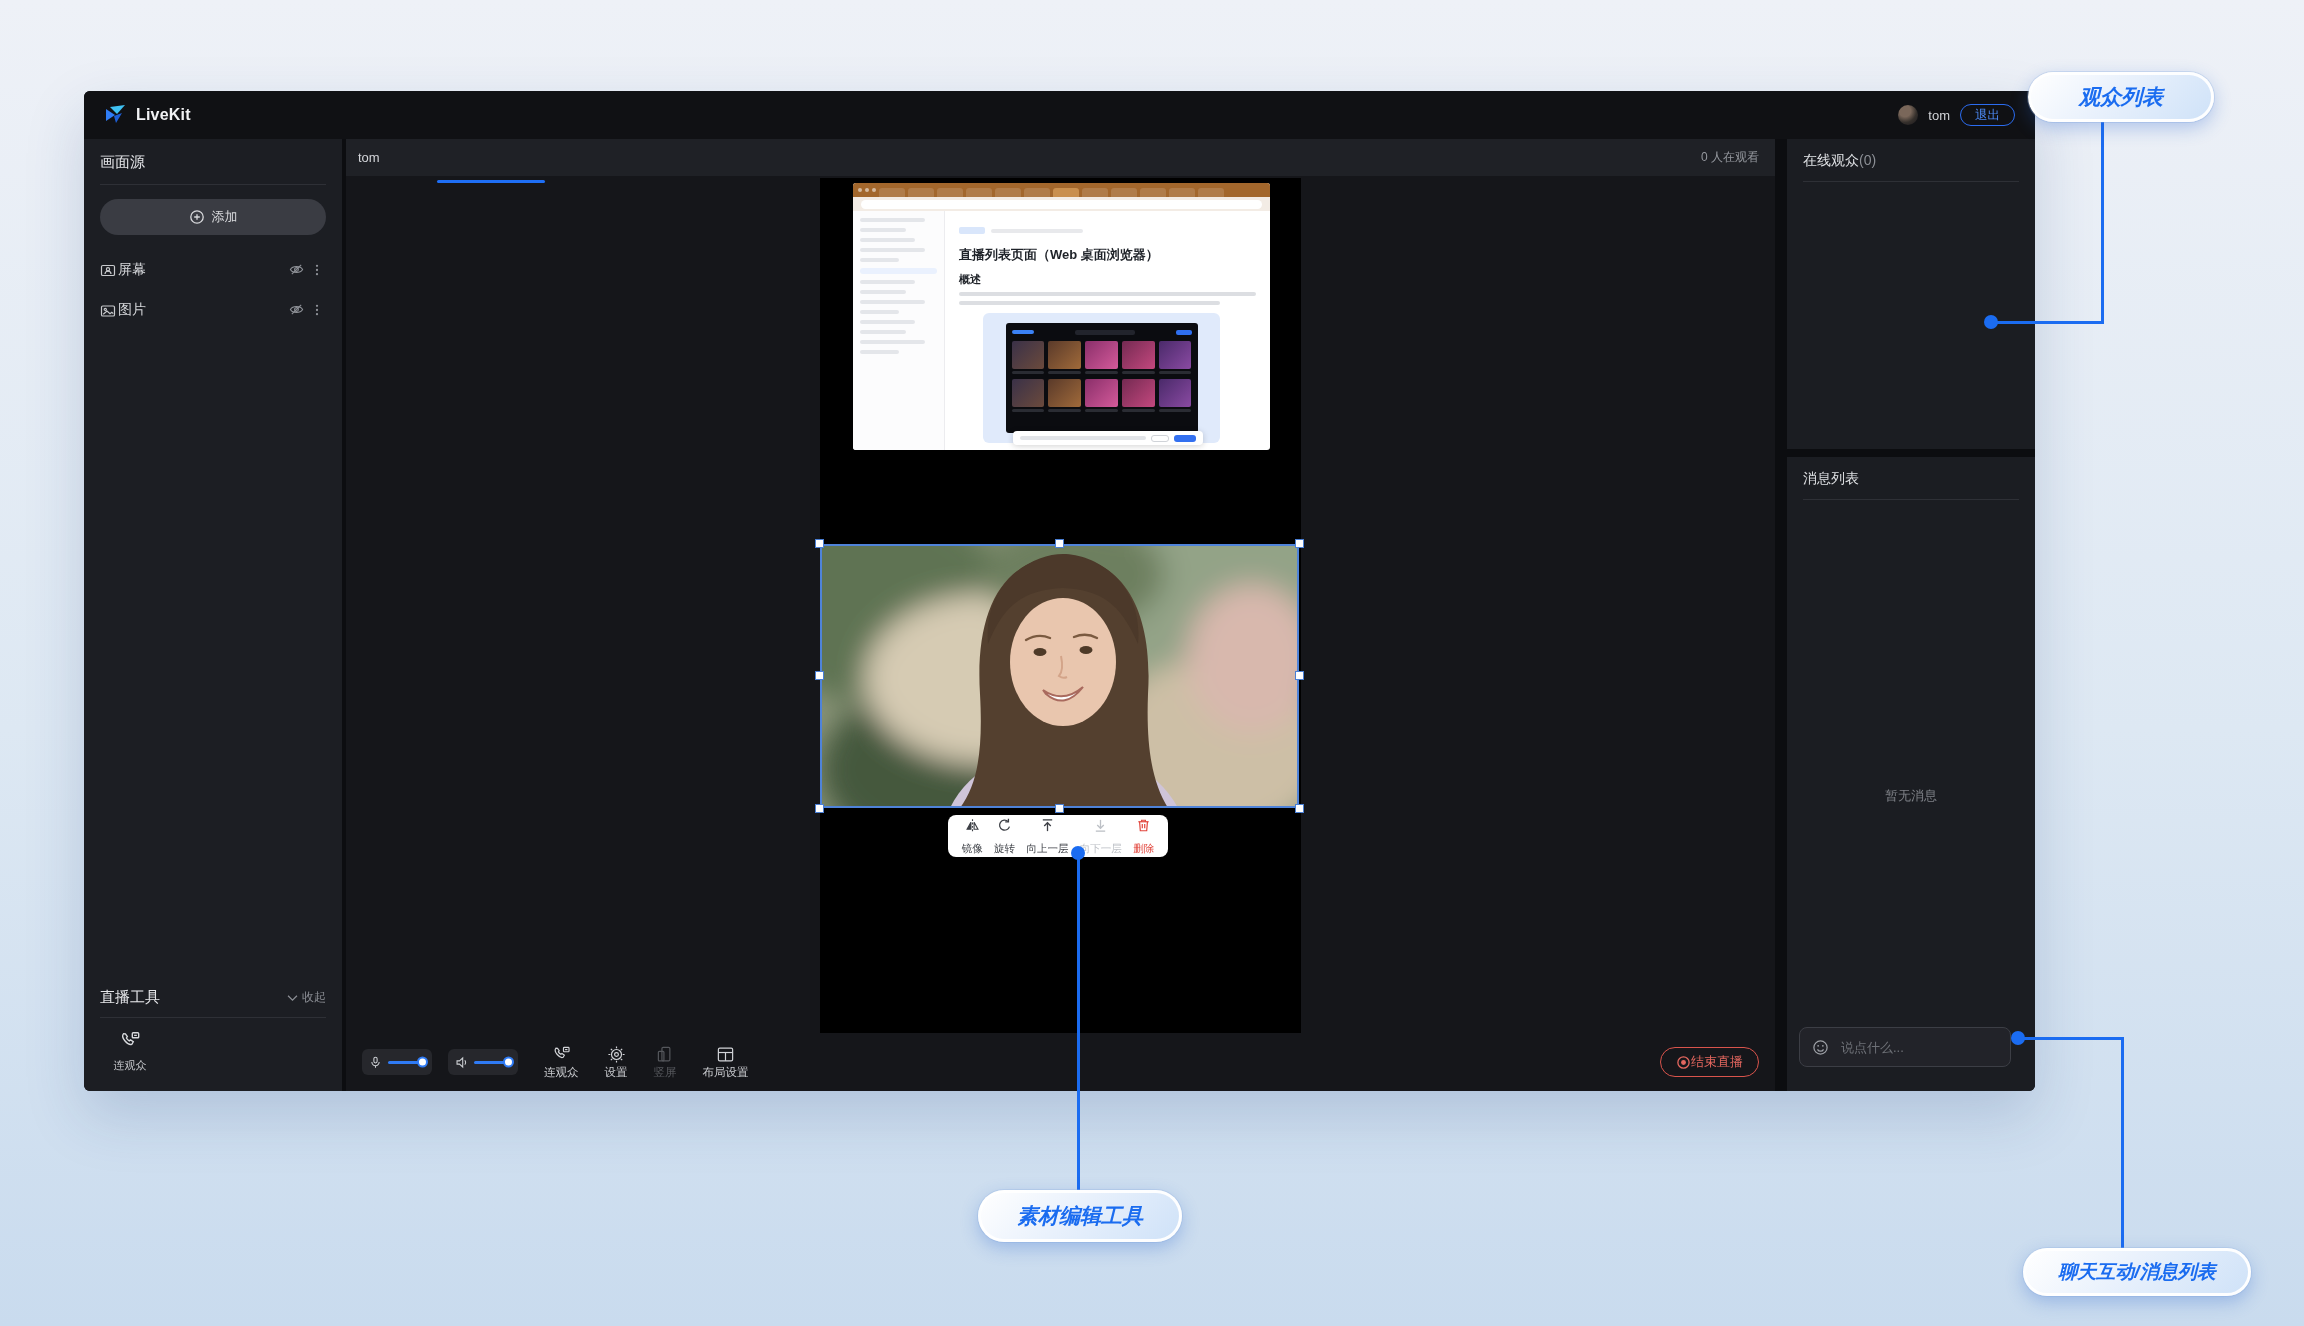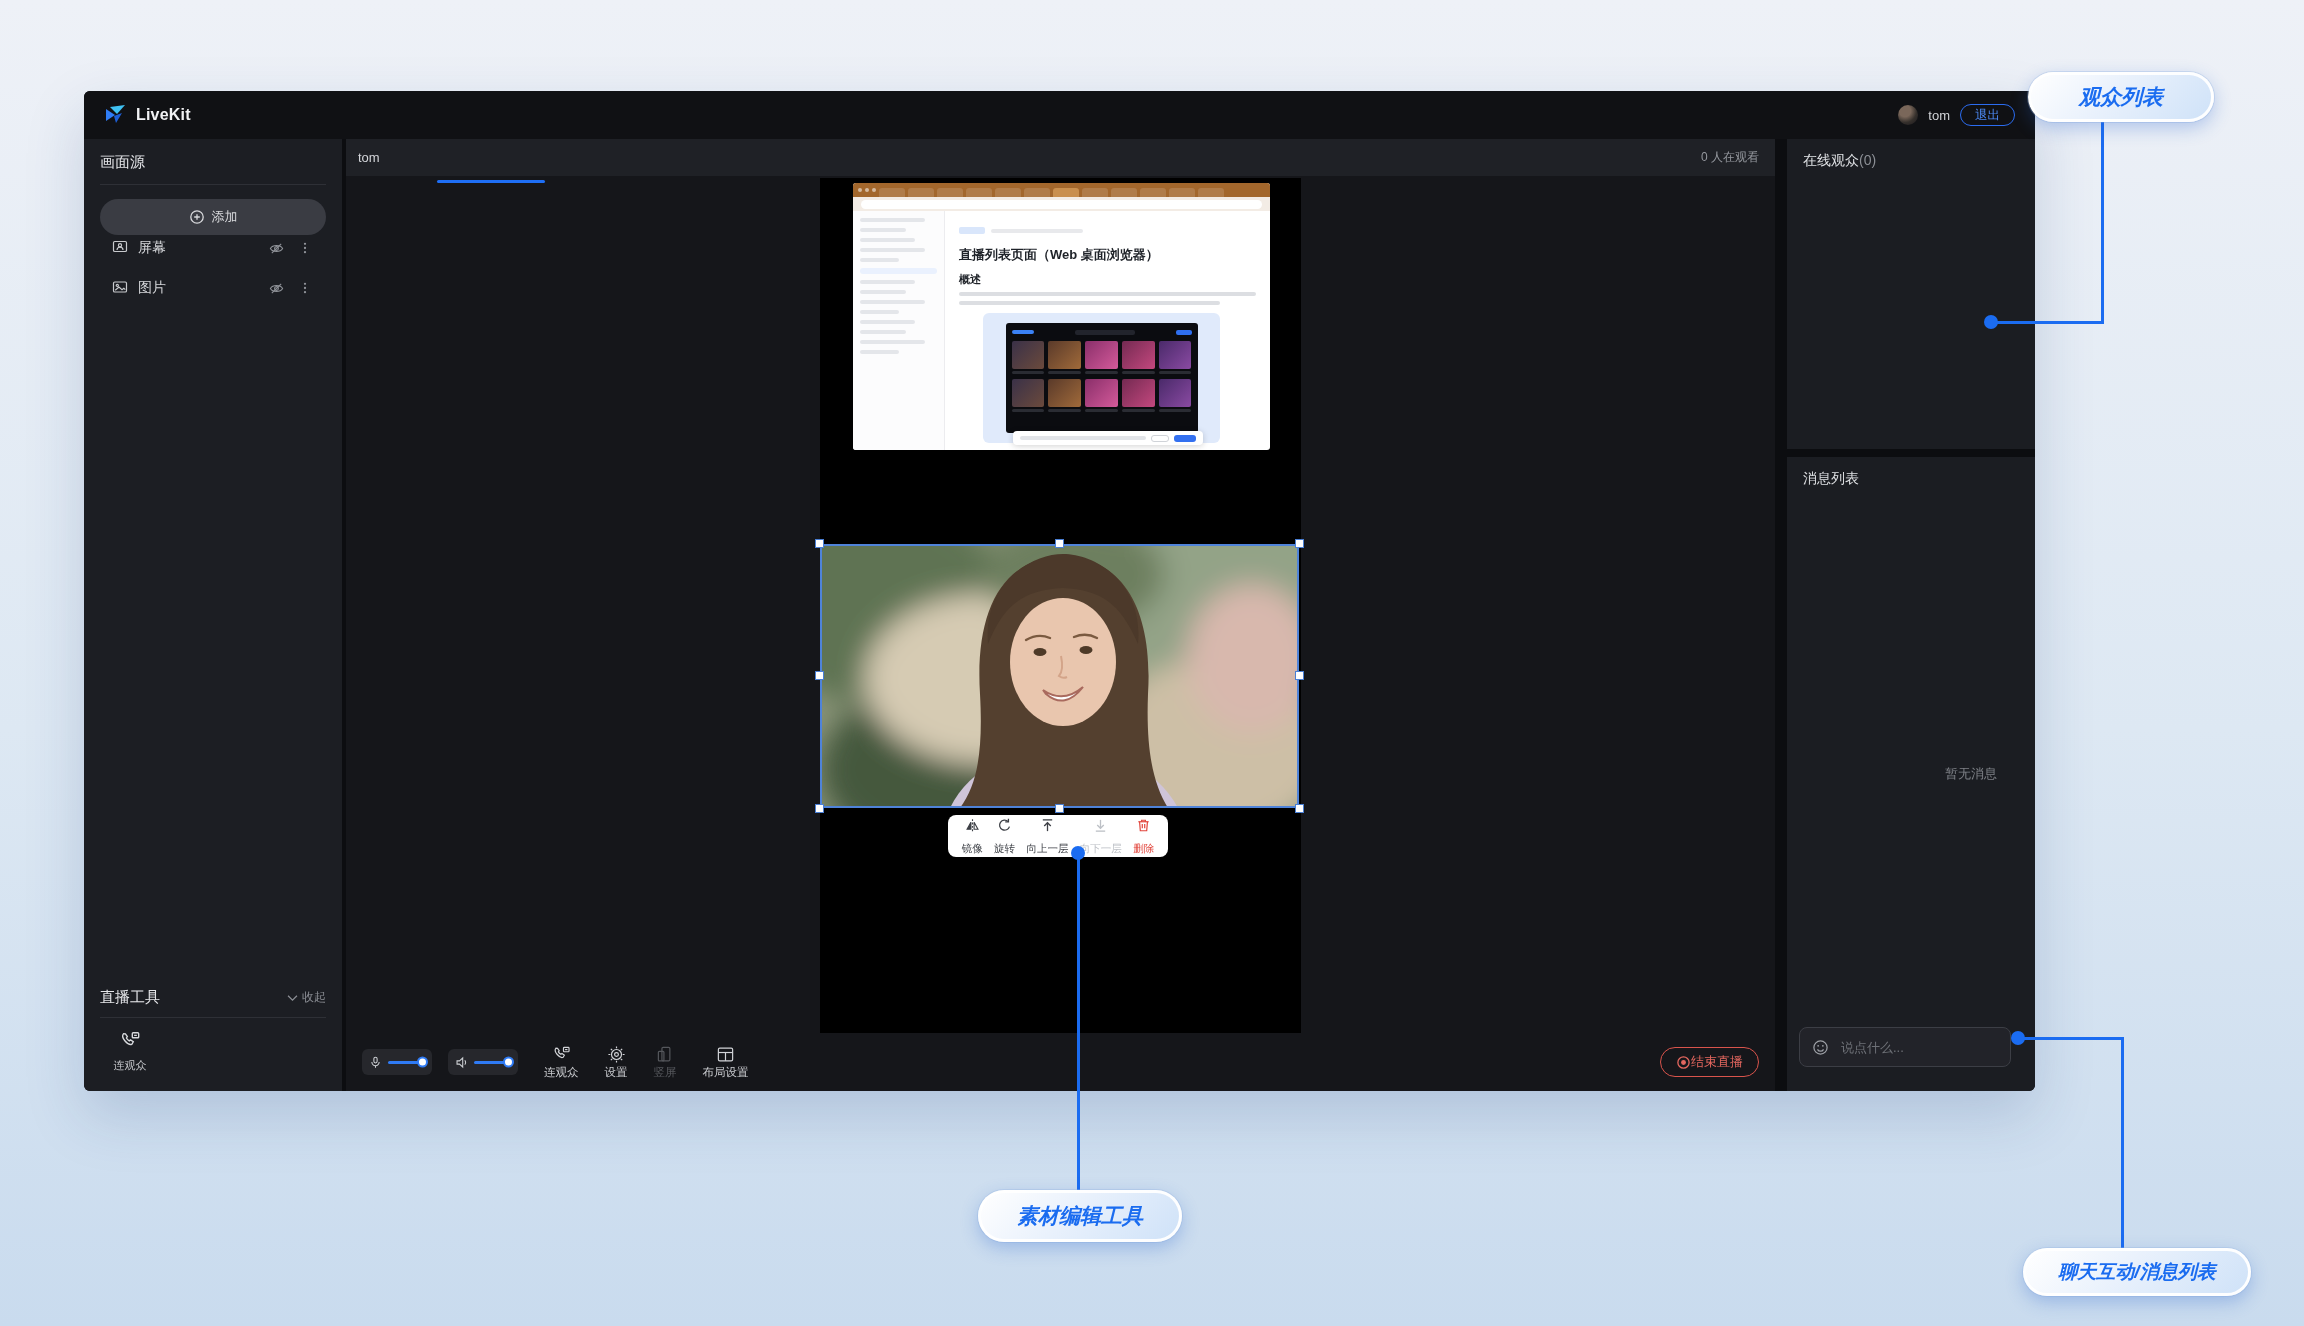--- a/index.html
+++ b/index.html
@@ -19,21 +19,21 @@
   .username{color:#d2d4d8;font-size:13px;}
   .logout-btn{border:1.5px solid #2b6cf0;color:#4d8af5;background:transparent;border-radius:15px;
           padding:4px 14px;font-size:12.5px;line-height:1;cursor:pointer;font-family:inherit;}
   
   .left-panel{position:absolute;left:0;top:48px;bottom:0;width:258px;background:#1c1e23;}
   .panel-h{padding:14px 16px 12px;font-size:15px;color:#e5e6e9;}
   .divider{height:1px;background:#2e3036;margin:0 16px;}
   .add-btn{margin:14px 16px 4px;height:36px;border-radius:18px;background:#3a3c43;border:none;width:226px;
           display:flex;align-items:center;justify-content:center;gap:7px;color:#d9dadd;font-size:13px;
           cursor:pointer;font-family:inherit;}
-  .src-row{height:40px;padding:0 28px;display:flex;align-items:flex-start;gap:10px;cursor:pointer;}
+  .src-row{height:40px;padding:0 16px;display:flex;align-items:flex-end;gap:2px;cursor:pointer;}
   .src-row .lbl{flex:1;color:#d6d8db;font-size:14px;}
   .row-ico{color:#c8cacd;display:flex;}
   .row-mut{color:#8f9298;display:flex;cursor:pointer;padding:2px;}
   .tools{position:absolute;left:0;right:0;bottom:0;}
   .tools-head{display:flex;align-items:center;justify-content:space-between;padding:12px 16px 10px;}
   .tools-title{font-size:15px;color:#e5e6e9;}
   .collapse{display:flex;align-items:center;gap:4px;color:#8c8f95;font-size:12px;cursor:pointer;}
   .tool-item{width:64px;margin:12px 0 18px 14px;display:flex;flex-direction:column;align-items:center;gap:6px;
           color:#d8dadd;cursor:pointer;}
   .tool-item .tlbl{font-size:11px;color:#c4c6ca;}
@@ -113,21 +113,21 @@
   .knob{position:absolute;right:-6px;top:50%;transform:translateY(-50%);width:11px;height:11px;border-radius:50%;
           background:#fff;border:2.5px solid #2f7bf5;}
   .cbtn{display:flex;flex-direction:column;align-items:center;gap:3px;color:#d2d4d8;cursor:pointer;margin-left:10px;}
   .cbtn .blbl{font-size:11.5px;color:#caccd0;line-height:1;}
   .cbtn.disabled{color:#55575c;cursor:default;}
   .cbtn.disabled .blbl{color:#55575c;}
   .end-live{margin-left:auto;display:flex;align-items:center;gap:0;border:1.5px solid #d9544c;color:#e4675f;
           background:transparent;border-radius:16px;padding:5px 15px;font-size:13px;cursor:pointer;font-family:inherit;}
   
   .right-col{position:absolute;right:0;top:48px;bottom:0;width:248px;}
-  .rpanel{position:absolute;left:0;right:0;background:#1b1d22;display:flex;flex-direction:row;}
+  .rpanel{position:absolute;left:0;right:0;background:#1b1d22;display:flex;flex-direction:column;}
   .rpanel.audience{top:0;height:310px;}
   .rpanel.messages{top:318px;bottom:0;}
   .rp-head{padding:13px 16px 11px;font-size:14px;color:#dfe1e4;}
   .rp-count{color:#8c8f95;}
   .empty{flex:1;display:flex;align-items:center;justify-content:center;color:#7f8288;font-size:13px;}
   .messages .empty{align-items:center;}
   .chat-box{position:absolute;left:12px;right:24px;bottom:24px;height:40px;border:1px solid #3c3e45;border-radius:8px;
           background:#222329;display:flex;align-items:center;gap:10px;padding:0 12px;}
   .chat-box input{flex:1;background:transparent;border:none;outline:none;color:#cfd1d5;font-size:13px;font-family:inherit;}
   .chat-box input::placeholder{color:#6e7177;}

